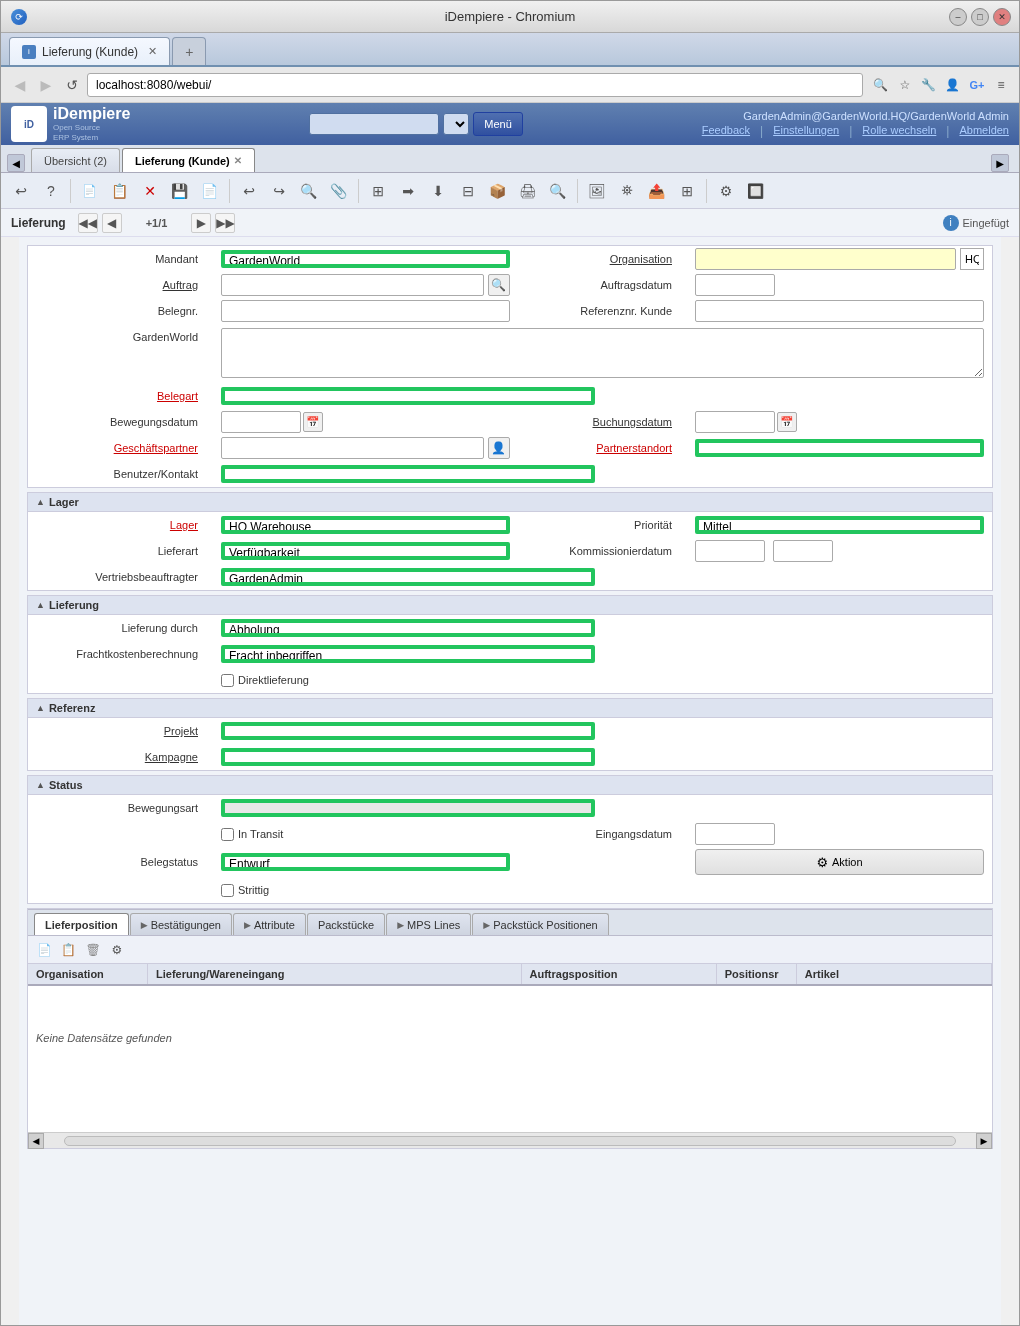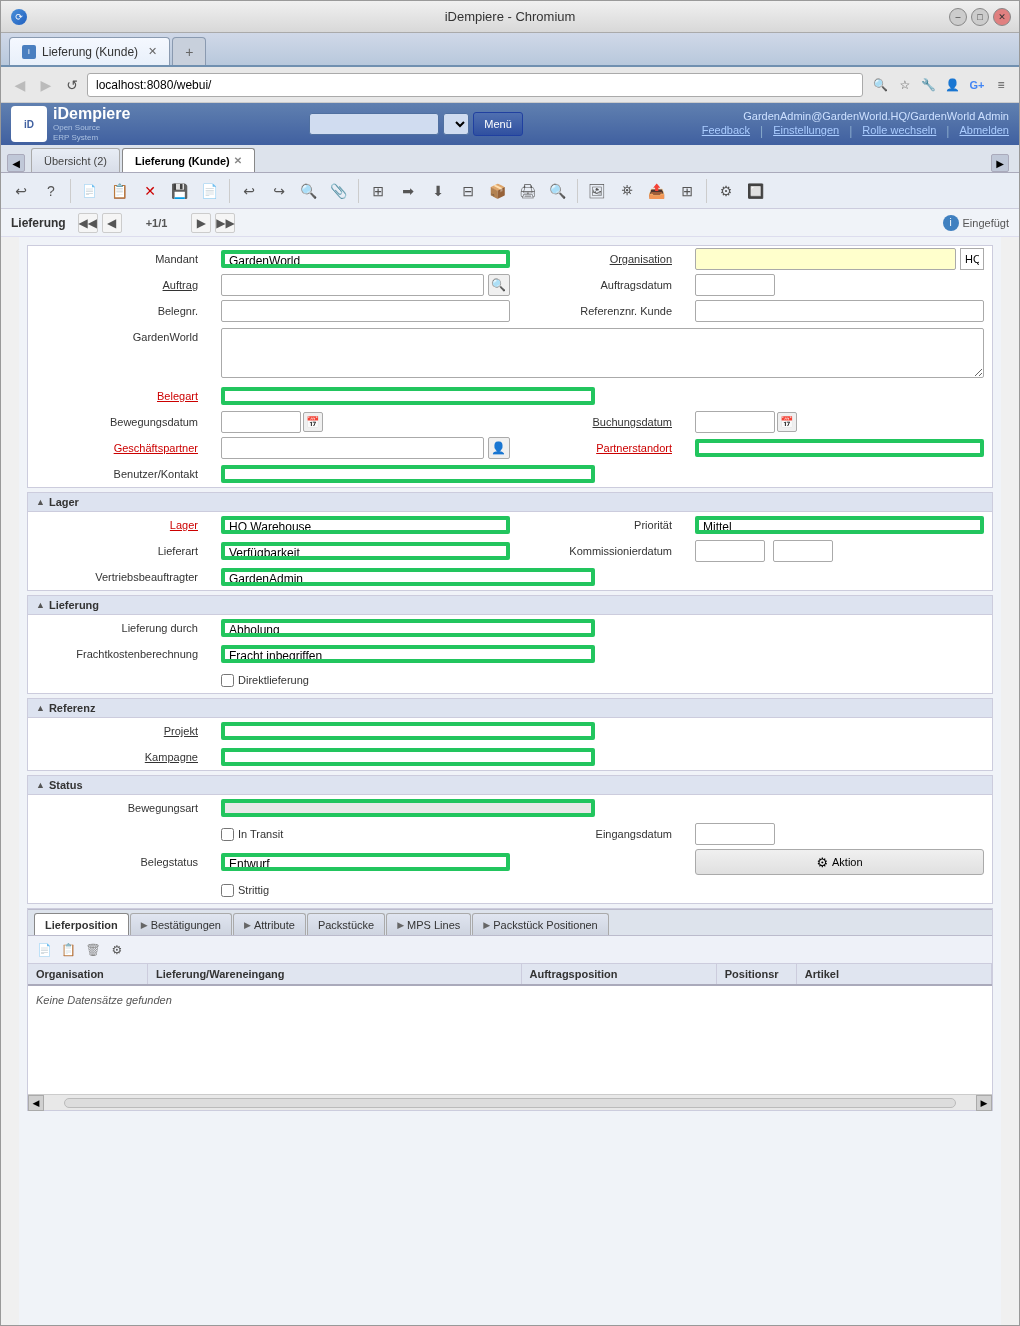--- a/index.html
+++ b/index.html
@@ -88,21 +88,21 @@
     .bottom-toolbar { height: 28px; background: #eef1f8; border-bottom: 1px solid #ccd; display: flex; align-items: center; padding: 0 6px; gap: 2px; }
     .bottom-tb-btn { width: 22px; height: 22px; display: flex; align-items: center; justify-content: center; cursor: pointer; border: 1px solid transparent; border-radius: 2px; font-size: 12px; color: #555; }
     .grid-container { flex: 1; overflow: auto; }
     .grid-header { display: flex; background: #e0e5f0; border-bottom: 2px solid #aab; }
     .grid-col { padding: 4px 8px; font-size: 11px; font-weight: bold; color: #333; border-right: 1px solid #ccd; flex: 1; white-space: nowrap; }
     .grid-col:first-child { max-width: 120px; }
     .grid-col:nth-child(2) { flex: 2; }
     .grid-col:nth-child(3) { flex: 1; }
     .grid-col:nth-child(4) { max-width: 80px; }
     .grid-col:nth-child(5) { flex: 1; }
-    .no-records { padding: 8px; font-size: 11px; color: #555; font-style: italic; }
+    .no-records { padding: 8px; font-size: 11px; color: #555; font-style: italic; margin-top: 38px; }
     .scrollbar-area { height: 16px; background: #e8e8e8; border-top: 1px solid #ccc; display: flex; align-items: center; }
     .scrollbar-track { flex: 1; height: 10px; background: #ddd; border: 1px solid #bbb; margin: 0 20px; border-radius: 5px; }
     .scrollbar-btn { width: 16px; height: 16px; background: #d0d0d0; border: 1px solid #aaa; display: flex; align-items: center; justify-content: center; font-size: 9px; cursor: pointer; }
 
     .bottom-section { display: flex; flex-direction: column; background: white; border: 1px solid #ccd; }
 
     .action-btn { height: 26px; padding: 0 12px; background: linear-gradient(to bottom, #f0f0f0, #e0e0e0); border: 1px solid #aaa; border-radius: 3px; font-size: 11px; cursor: pointer; display: flex; align-items: center; gap: 4px; }
     .action-btn .gear { font-size: 13px; }
 
     .form-wrapper { position: relative; flex: 1; display: flex; flex-direction: column; overflow: hidden; }

